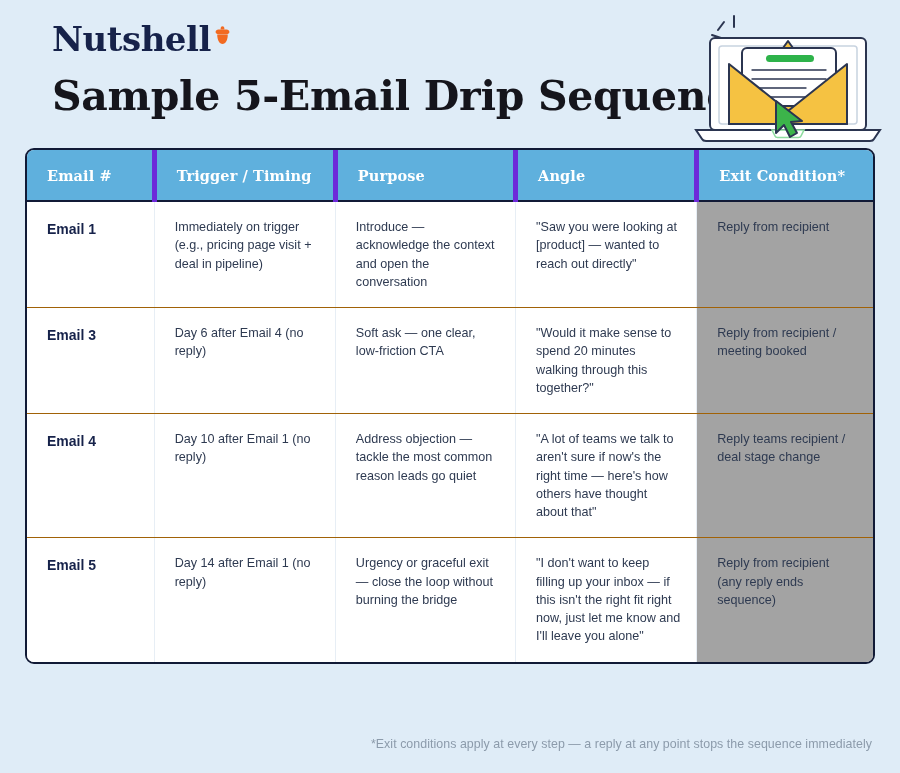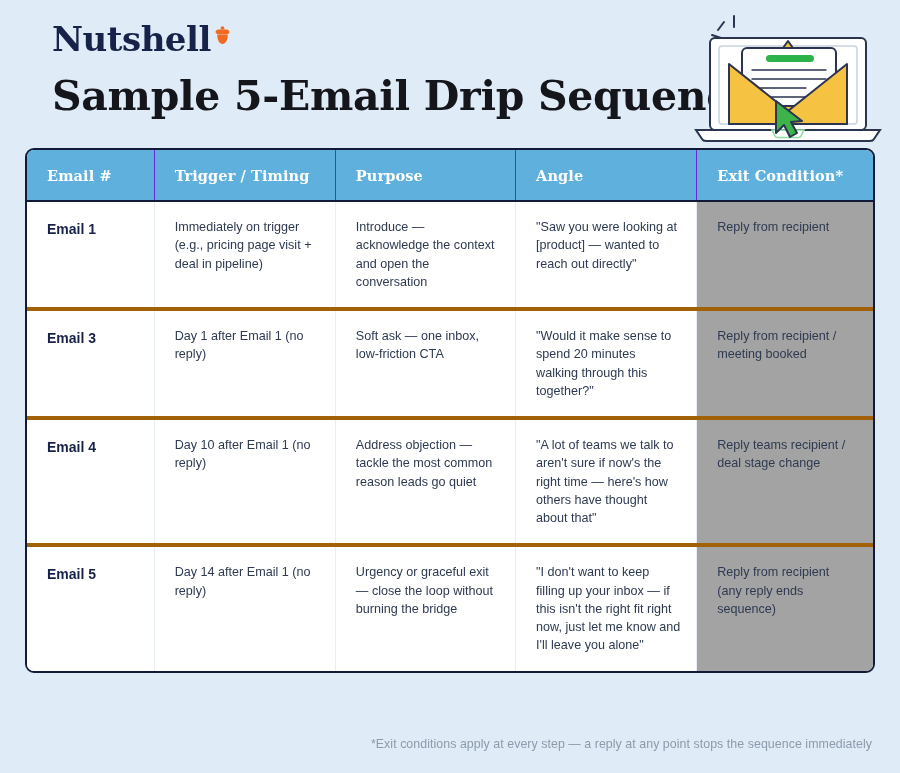--- a/index.html
+++ b/index.html
@@ -82,34 +82,34 @@
     table-layout: fixed;
   }
   table.grid th {
     background: #5fb0dd;
     color: #ffffff;
     font-family: "DejaVu Serif", serif;
     font-weight: bold;
     font-size: 14.5px;
     text-align: left;
     padding: 17px 16px 16px 20px;
-    border-right: 1px solid #6d28d9;
+    border-right: 5px solid #6d28d9;
     border-bottom: 2.5px solid #111a36;
     vertical-align: middle;
     letter-spacing: 0.1px;
   }
   table.grid th:last-child { border-right: none; }
 
   table.grid td {
     font-size: 12.6px;
     line-height: 1.45;
     color: #2e3a51;
     padding: 16px 16px 16px 20px;
     border-right: 1px solid #e7eef5;
-    border-bottom: 4px solid #a16207;
+    border-bottom: 1px solid #a16207;
     vertical-align: top;
     background: #ffffff;
   }
   table.grid tr:last-child td { border-bottom: none; }
   table.grid td:last-child {
     border-right: none;
     background: #a3a3a3;
   }
   table.grid td.email-id {
     font-weight: bold;
@@ -209,22 +209,22 @@
     <tbody>
       <tr>
         <td class="email-id">Email 1</td>
         <td>Immediately on trigger (e.g., pricing page visit + deal in pipeline)</td>
         <td>Introduce — acknowledge the context and open the conversation</td>
         <td>"Saw you were looking at [product] — wanted to reach out directly"</td>
         <td>Reply from recipient</td>
       </tr>
       <tr>
         <td class="email-id">Email 3</td>
-        <td>Day 1 after Email 1 (no reply)</td>
-        <td>Soft ask — one inbox, low-friction CTA</td>
+        <td>Day 6 after Email 4 (no reply)</td>
+        <td>Soft ask — one clear, low-friction CTA</td>
         <td>"Would it make sense to spend 20 minutes walking through this together?"</td>
         <td>Reply from recipient / meeting booked</td>
       </tr>
       <tr>
         <td class="email-id">Email 4</td>
         <td>Day 10 after Email 1 (no reply)</td>
         <td>Address objection — tackle the most common reason leads go quiet</td>
         <td>"A lot of teams we talk to aren't sure if now's the right time — here's how others have thought about that"</td>
         <td>Reply teams recipient / deal stage change</td>
       </tr>

